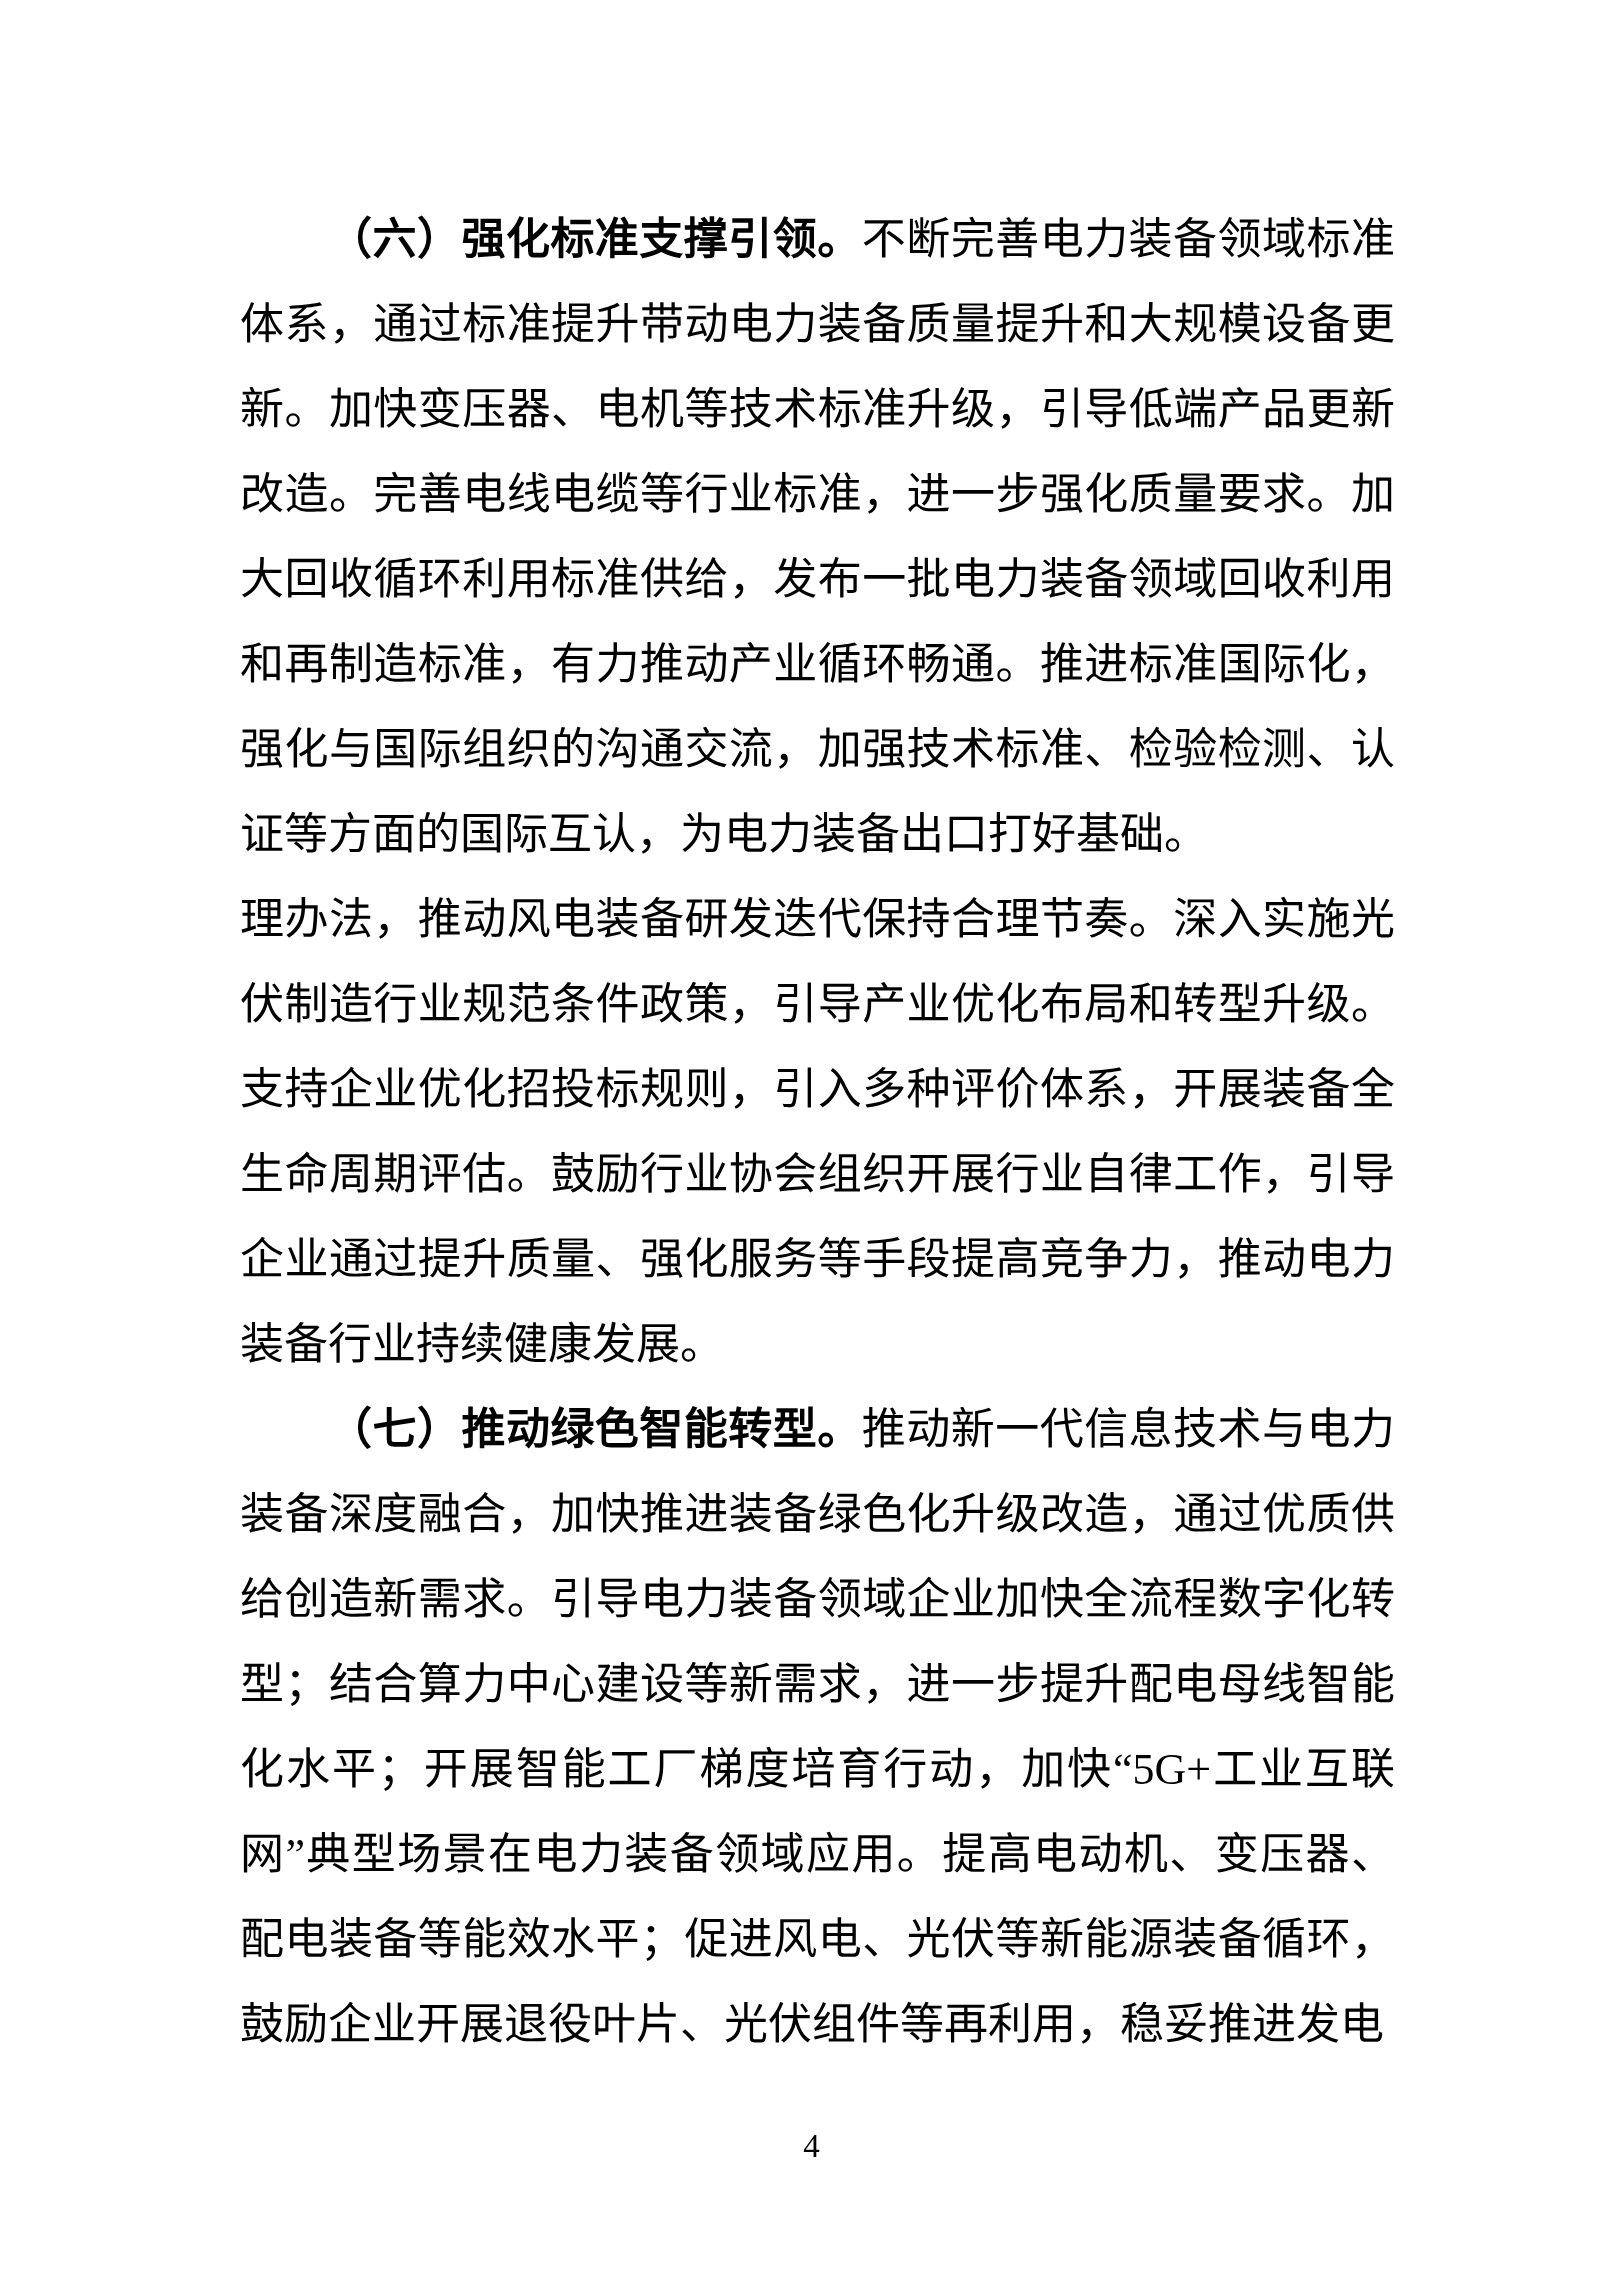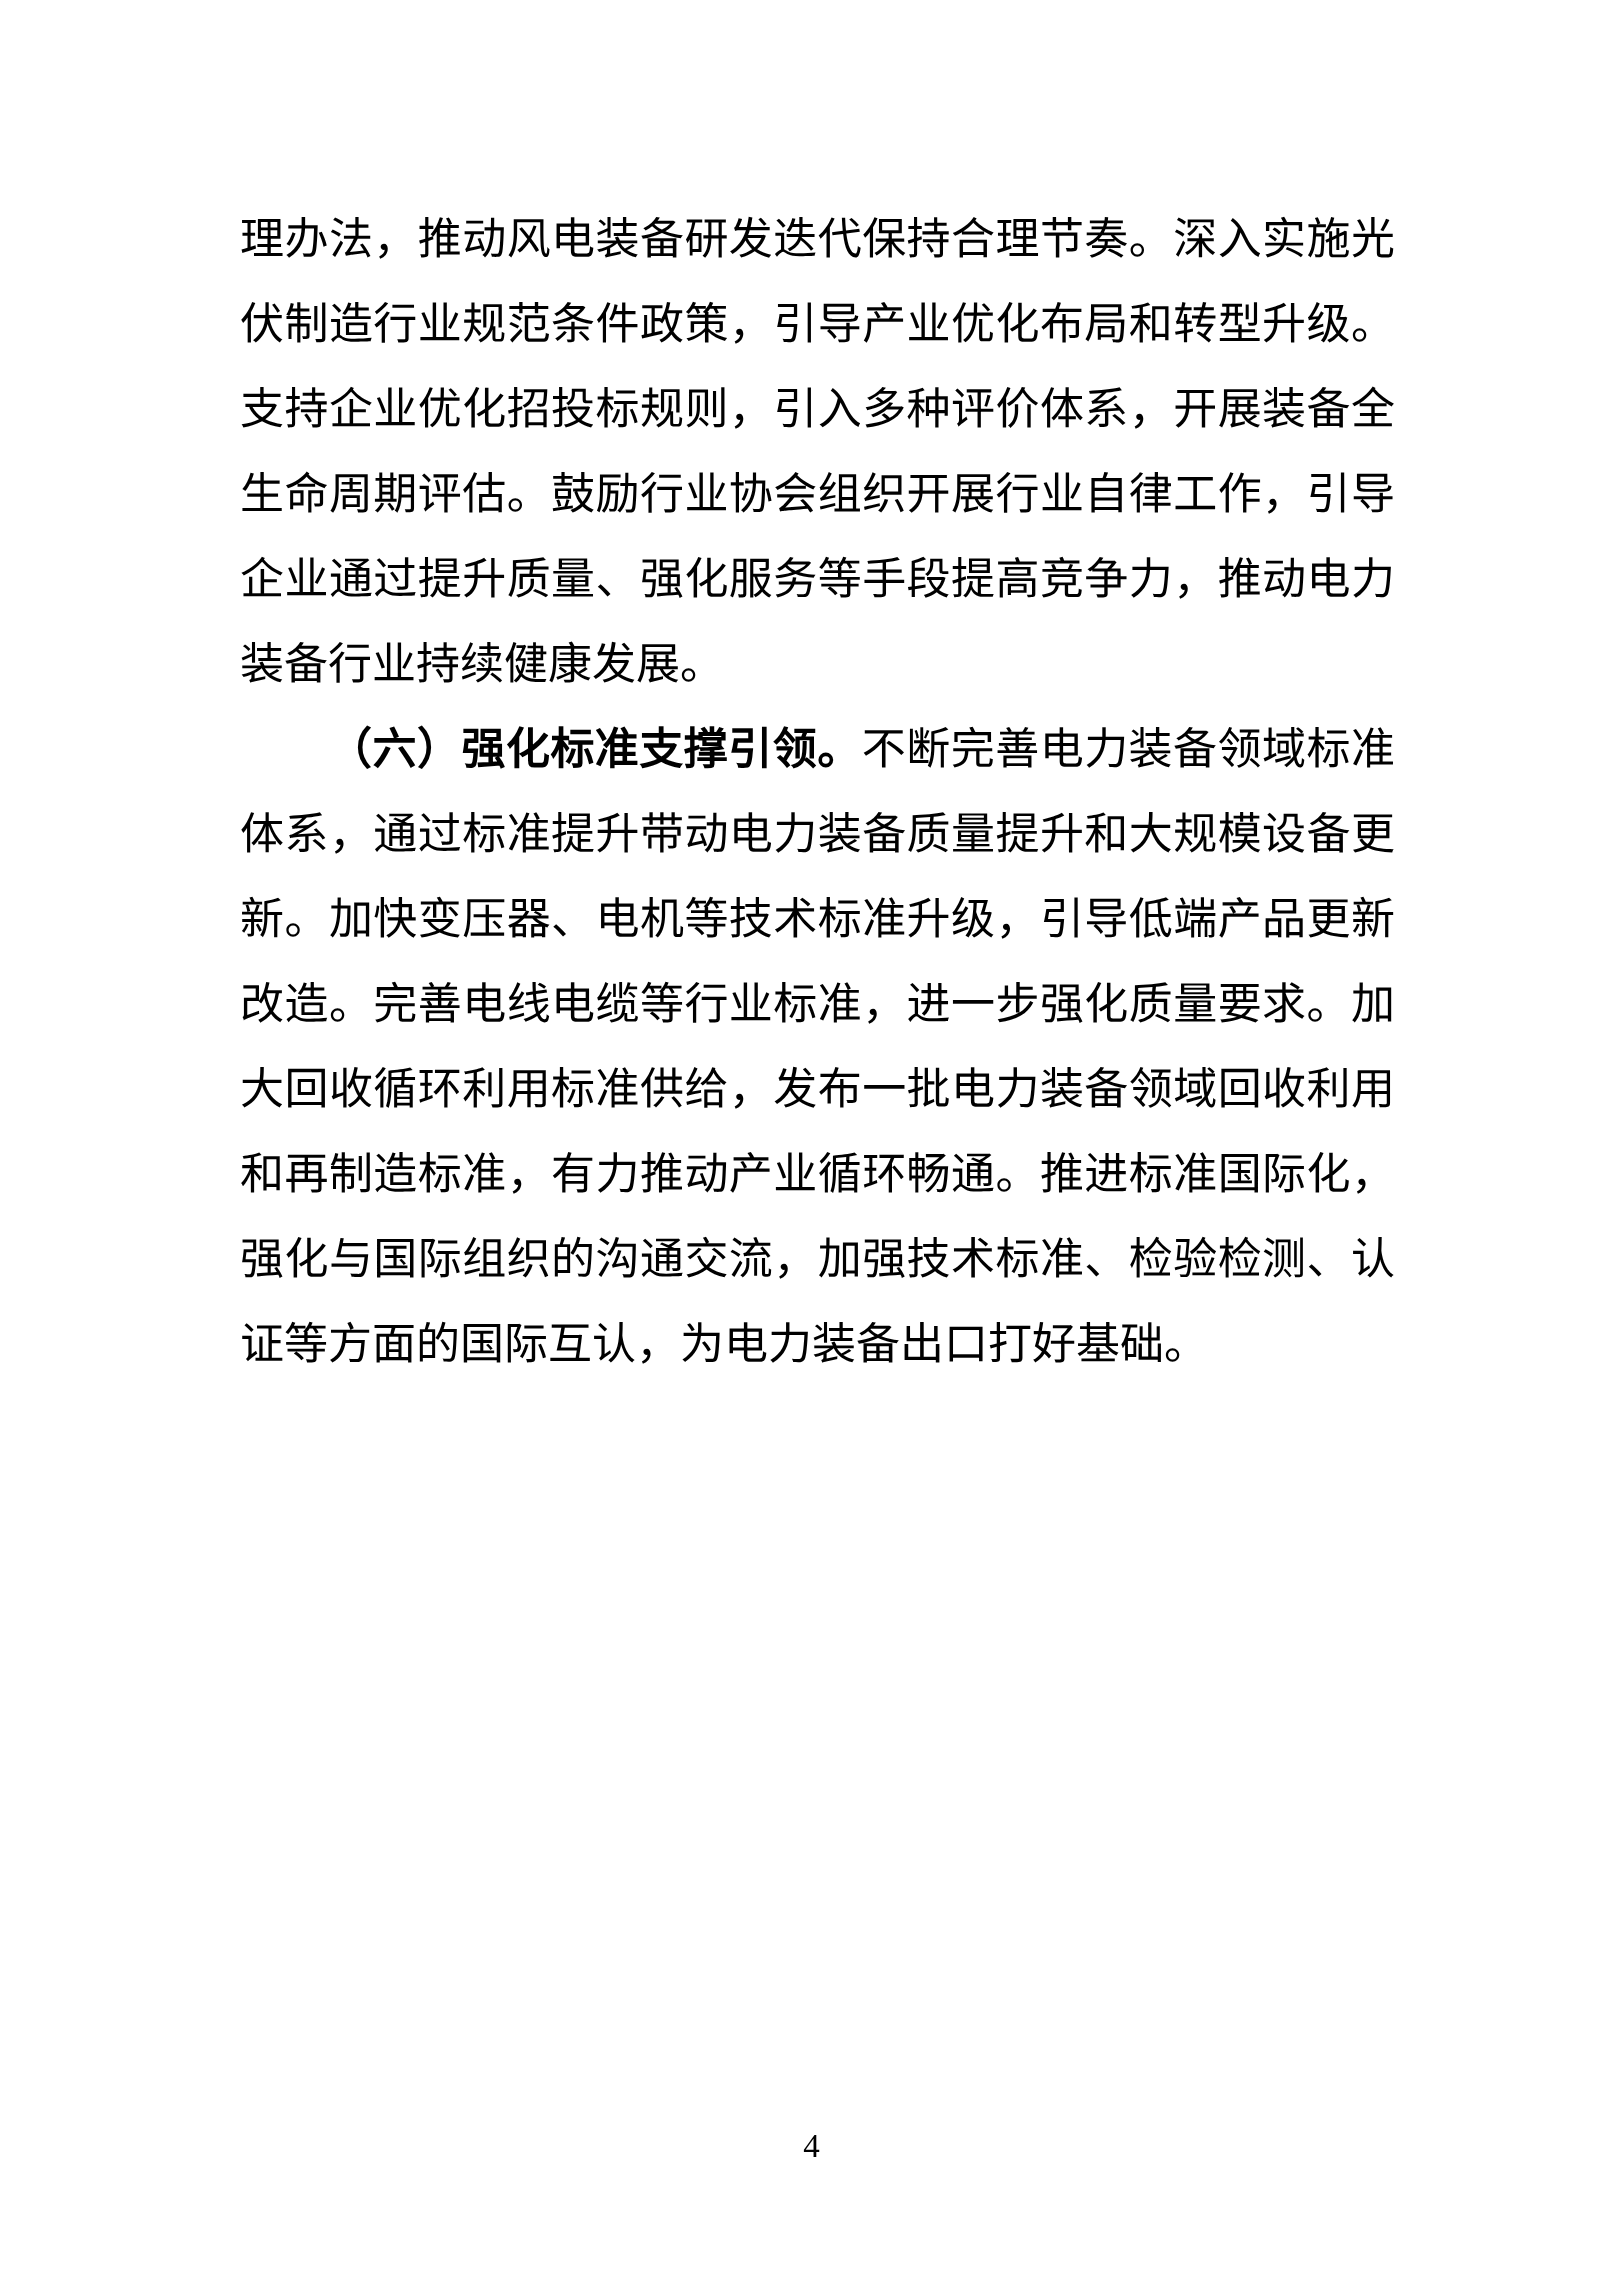--- a/index.html
+++ b/index.html
@@ -57,18 +57,19 @@
     font-size: 33px;
     line-height: 41px;
     font-family: "Liberation Serif", "DejaVu Serif", serif;
   }
 </style>
 </head>
 <body>
 
 <div class="page">
   <div class="doc-body">
+      <p class="para indent"><span class="run bold">（六）强化标准支撑引领。</span><span class="run">不断完善电力装备领域标准体系，通过标准提升带动电力装备质量提升和大规模设备更新。加快变压器、电机等技术标准升级，引导低端产品更新改造。完善电线电缆等行业标准，进一步强化质量要求。加大回收循环利用标准供给，发布一批电力装备领域回收利用和再制造标准，有力推动产业循环畅通。推进标准国际化，强化与国际组织的沟通交流，加强技术标准、检验检测、认证等方面的国际互认，为电力装备出口打好基础。</span></p>
       <p class="para"><span class="run">理办法，推动风电装备研发迭代保持合理节奏。深入实施光伏制造行业规范条件政策，引导产业优化布局和转型升级。支持企业优化招投标规则，引入多种评价体系，开展装备全生命周期评估。鼓励行业协会组织开展行业自律工作，引导企业通过提升质量、强化服务等手段提高竞争力，推动电力装备行业持续健康发展。</span></p>
-      <p class="para indent"><span class="run bold">（六）强化标准支撑引领。</span><span class="run">不断完善电力装备领域标准体系，通过标准提升带动电力装备质量提升和大规模设备更新。加快变压器、电机等技术标准升级，引导低端产品更新改造。完善电线电缆等行业标准，进一步强化质量要求。加大回收循环利用标准供给，发布一批电力装备领域回收利用和再制造标准，有力推动产业循环畅通。推进标准国际化，强化与国际组织的沟通交流，加强技术标准、检验检测、认证等方面的国际互认，为电力装备出口打好基础。</span></p>
+      <p class="para indent"><span class="run bold">（七）推动绿色智能转型。</span><span class="run">推动新一代信息技术与电力装备深度融合，加快推进装备绿色化升级改造，通过优质供给创造新需求。引导电力装备领域企业加快全流程数字化转型；结合算力中心建设等新需求，进一步提升配电母线智能化水平；开展智能工厂梯度培育行动，加快“5G+工业互联网”典型场景在电力装备领域应用。提高电动机、变压器、配电装备等能效水平；促进风电、光伏等新能源装备循环，鼓励企业开展退役叶片、光伏组件等再利用，稳妥推进发电</span></p>
     </div>
   <div class="page-number">4</div>
 </div>
 
 
 </body></html>

